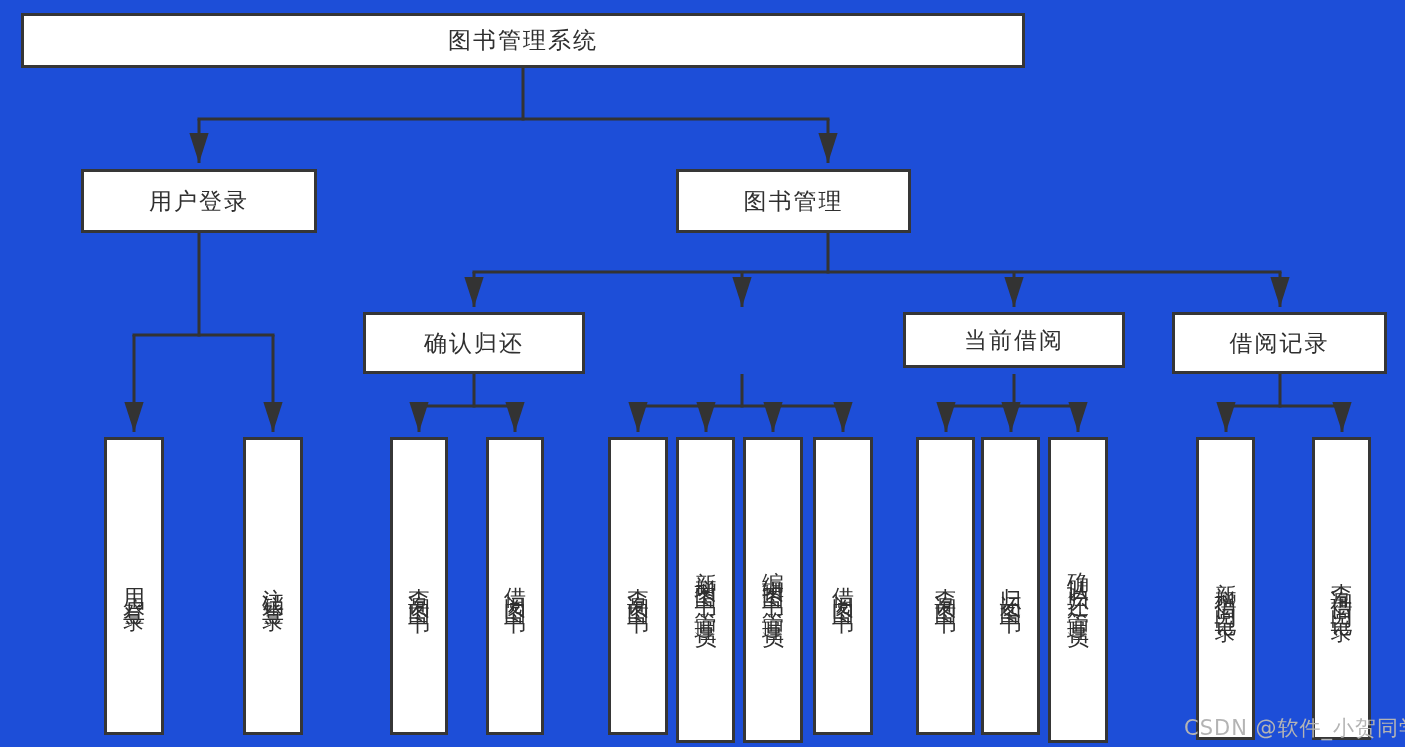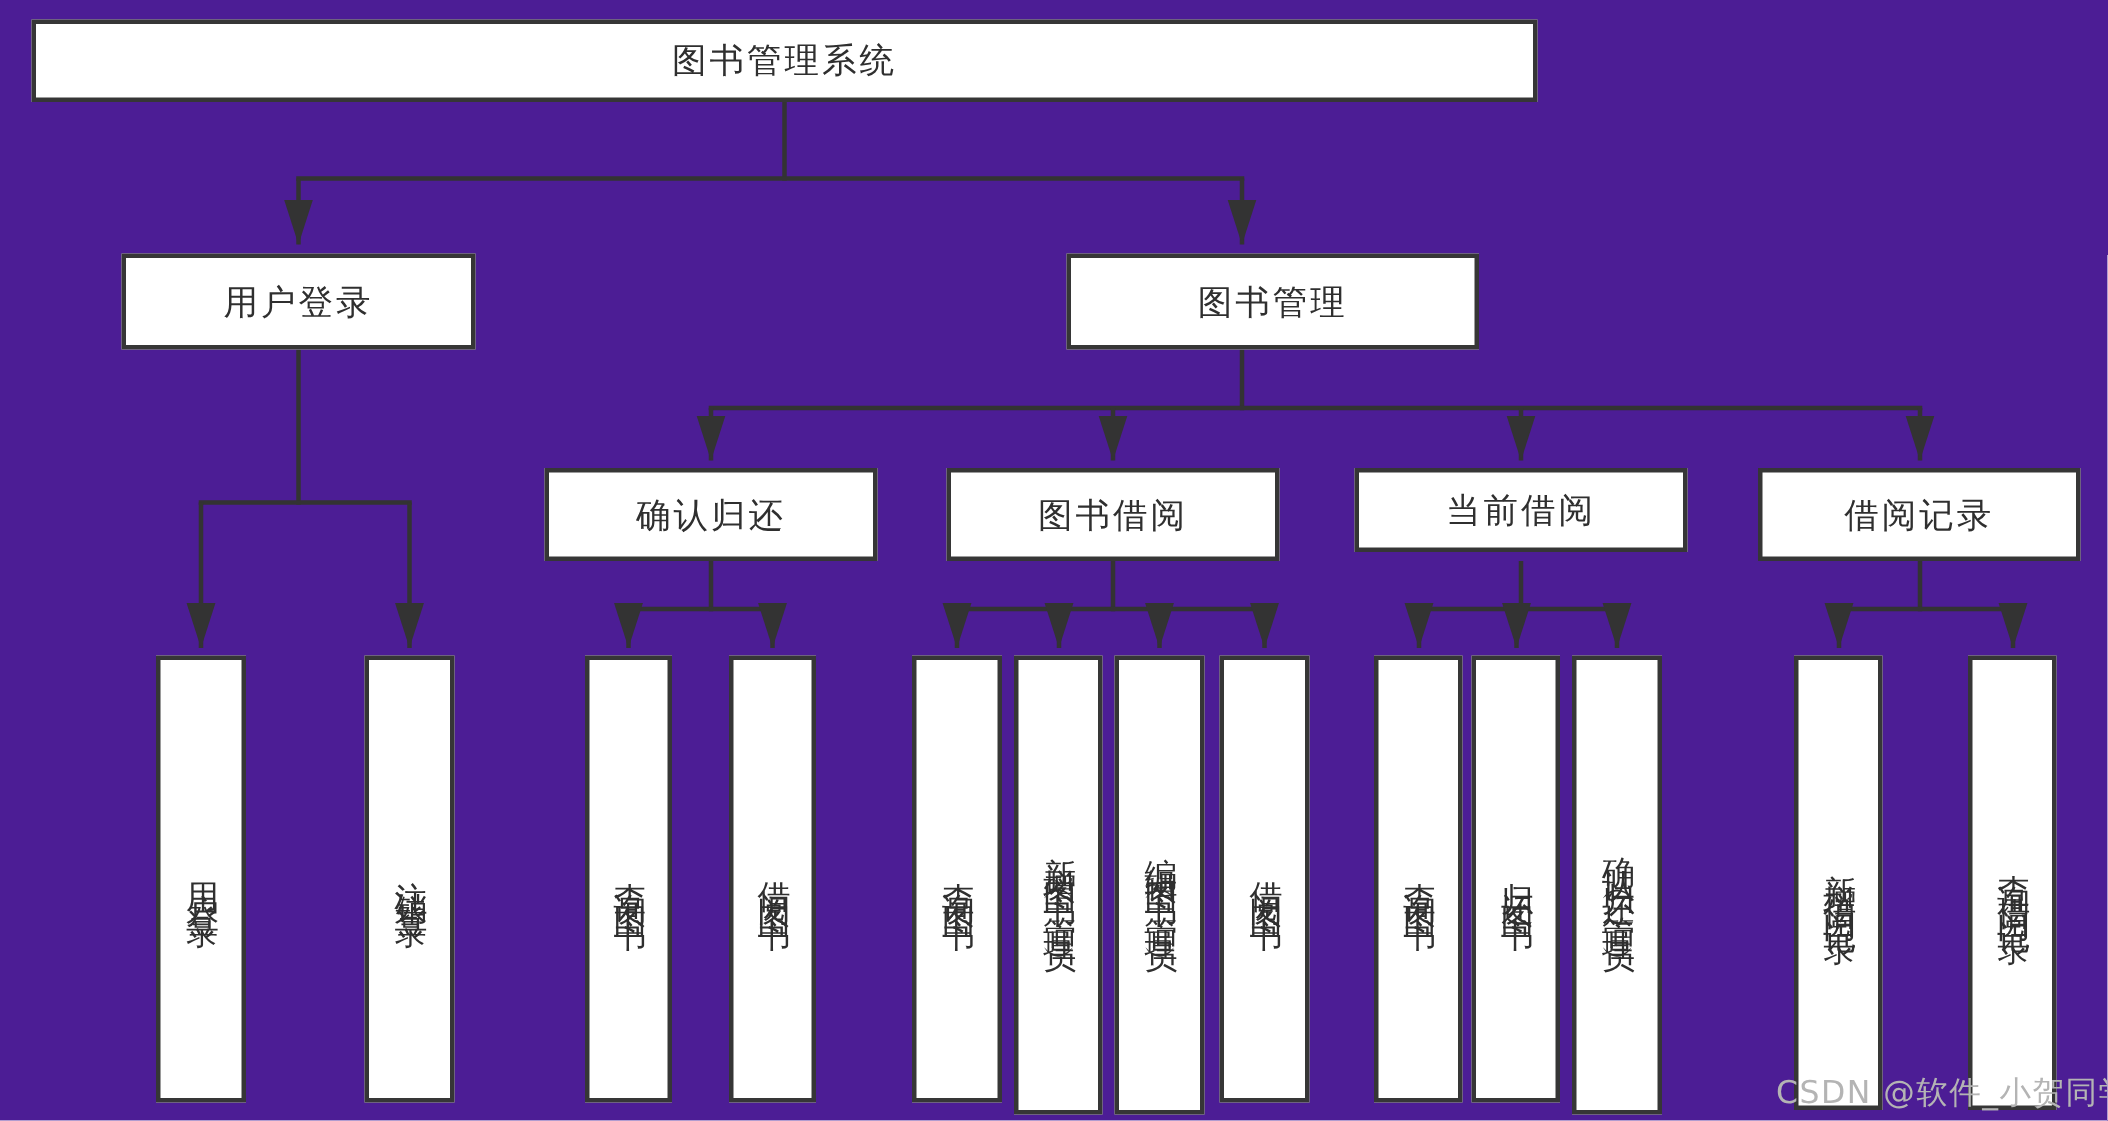--- a/index.html
+++ b/index.html
@@ -1,17 +1,17 @@
 <!DOCTYPE html>
 <html><head>
 <meta charset="utf-8">
 <style>
   html,body{margin:0;padding:0;background:#ffffff;}
   .stage{
-    position:relative;width:1405px;height:747px;background:#4c1d95;
+    position:relative;width:1405px;height:747px;background:#1d4ed8;
     font-family:"DejaVu Sans","Liberation Sans",sans-serif;overflow:hidden;
   }
   svg.edges{position:absolute;left:0;top:0;z-index:1;}
   .node{
     position:absolute;background:#ffffff;border:3px solid #363636;
     box-sizing:border-box;display:flex;align-items:center;justify-content:center;
     color:#2f2f2f;z-index:2;text-align:center;
   }
   .node.h{font-size:23px;letter-spacing:2px;white-space:nowrap;}
   .node.v{
@@ -73,24 +73,23 @@
       <path d="M1280 374 V407.5"></path>
       <path d="M1224.5 406 H1343.5"></path>
       <path d="M1226 406 V432" marker-end="url(#arrow)"></path>
       <path d="M1342 406 V432" marker-end="url(#arrow)"></path>
     </g>
   </svg>
 
   <div class="node h" style="left:21px;top:13px;width:1004px;height:55px">图书管理系统</div>
 
   <div class="node h" style="left:81px;top:169px;width:236px;height:64px">用户登录</div>
-  <div class="node h" style="left:711px;top:169px;width:275px;height:64px">图书管理</div>
+  <div class="node h" style="left:676px;top:169px;width:235px;height:64px">图书管理</div>
 
   <div class="node h" style="left:363px;top:312px;width:222px;height:62px">确认归还</div>
-  <div class="node h" style="left:631px;top:312px;width:222px;height:62px">图书借阅</div>
   <div class="node h" style="left:903px;top:312px;width:222px;height:56px">当前借阅</div>
   <div class="node h" style="left:1172px;top:312px;width:215px;height:62px">借阅记录</div>
 
   <div class="node v" style="left:104px;top:437px;width:60px;height:298px">用户登录</div>
   <div class="node v" style="left:243px;top:437px;width:60px;height:298px">注销登录</div>
 
   <div class="node v" style="left:390px;top:437px;width:58px;height:298px">查询图书</div>
   <div class="node v" style="left:486px;top:437px;width:58px;height:298px">借阅图书</div>
 
   <div class="node v" style="left:608px;top:437px;width:60px;height:298px">查询图书</div>

